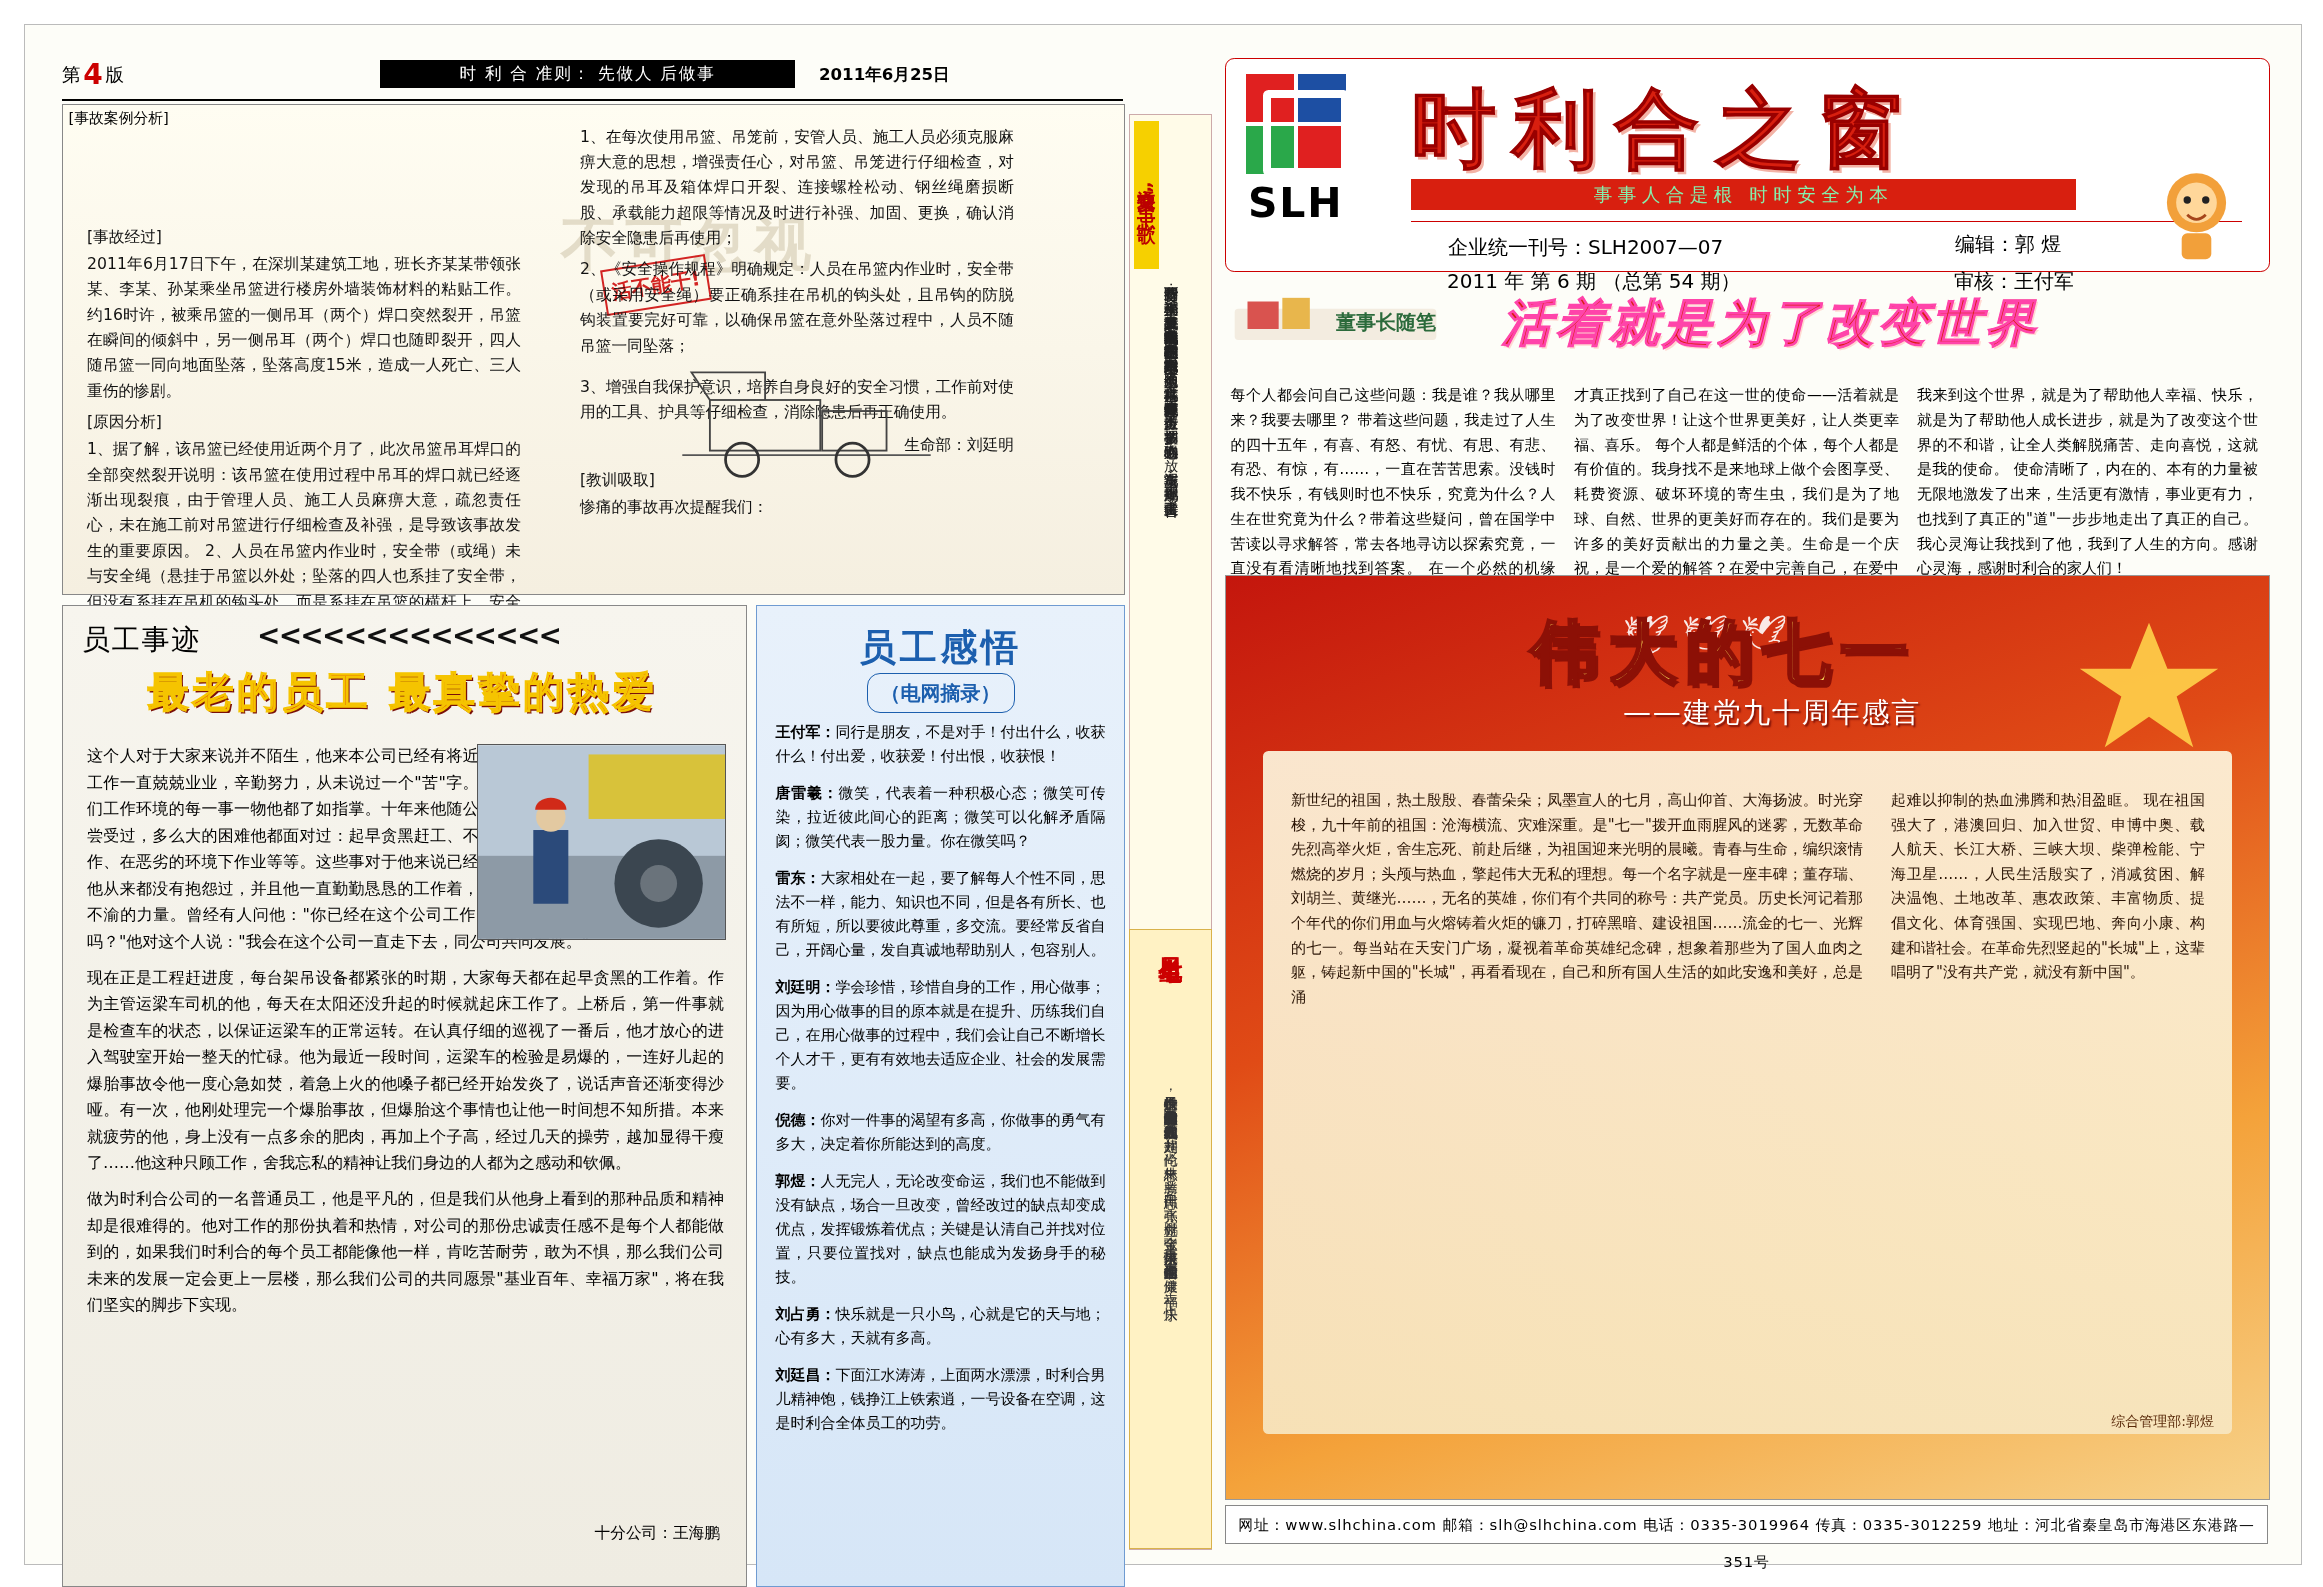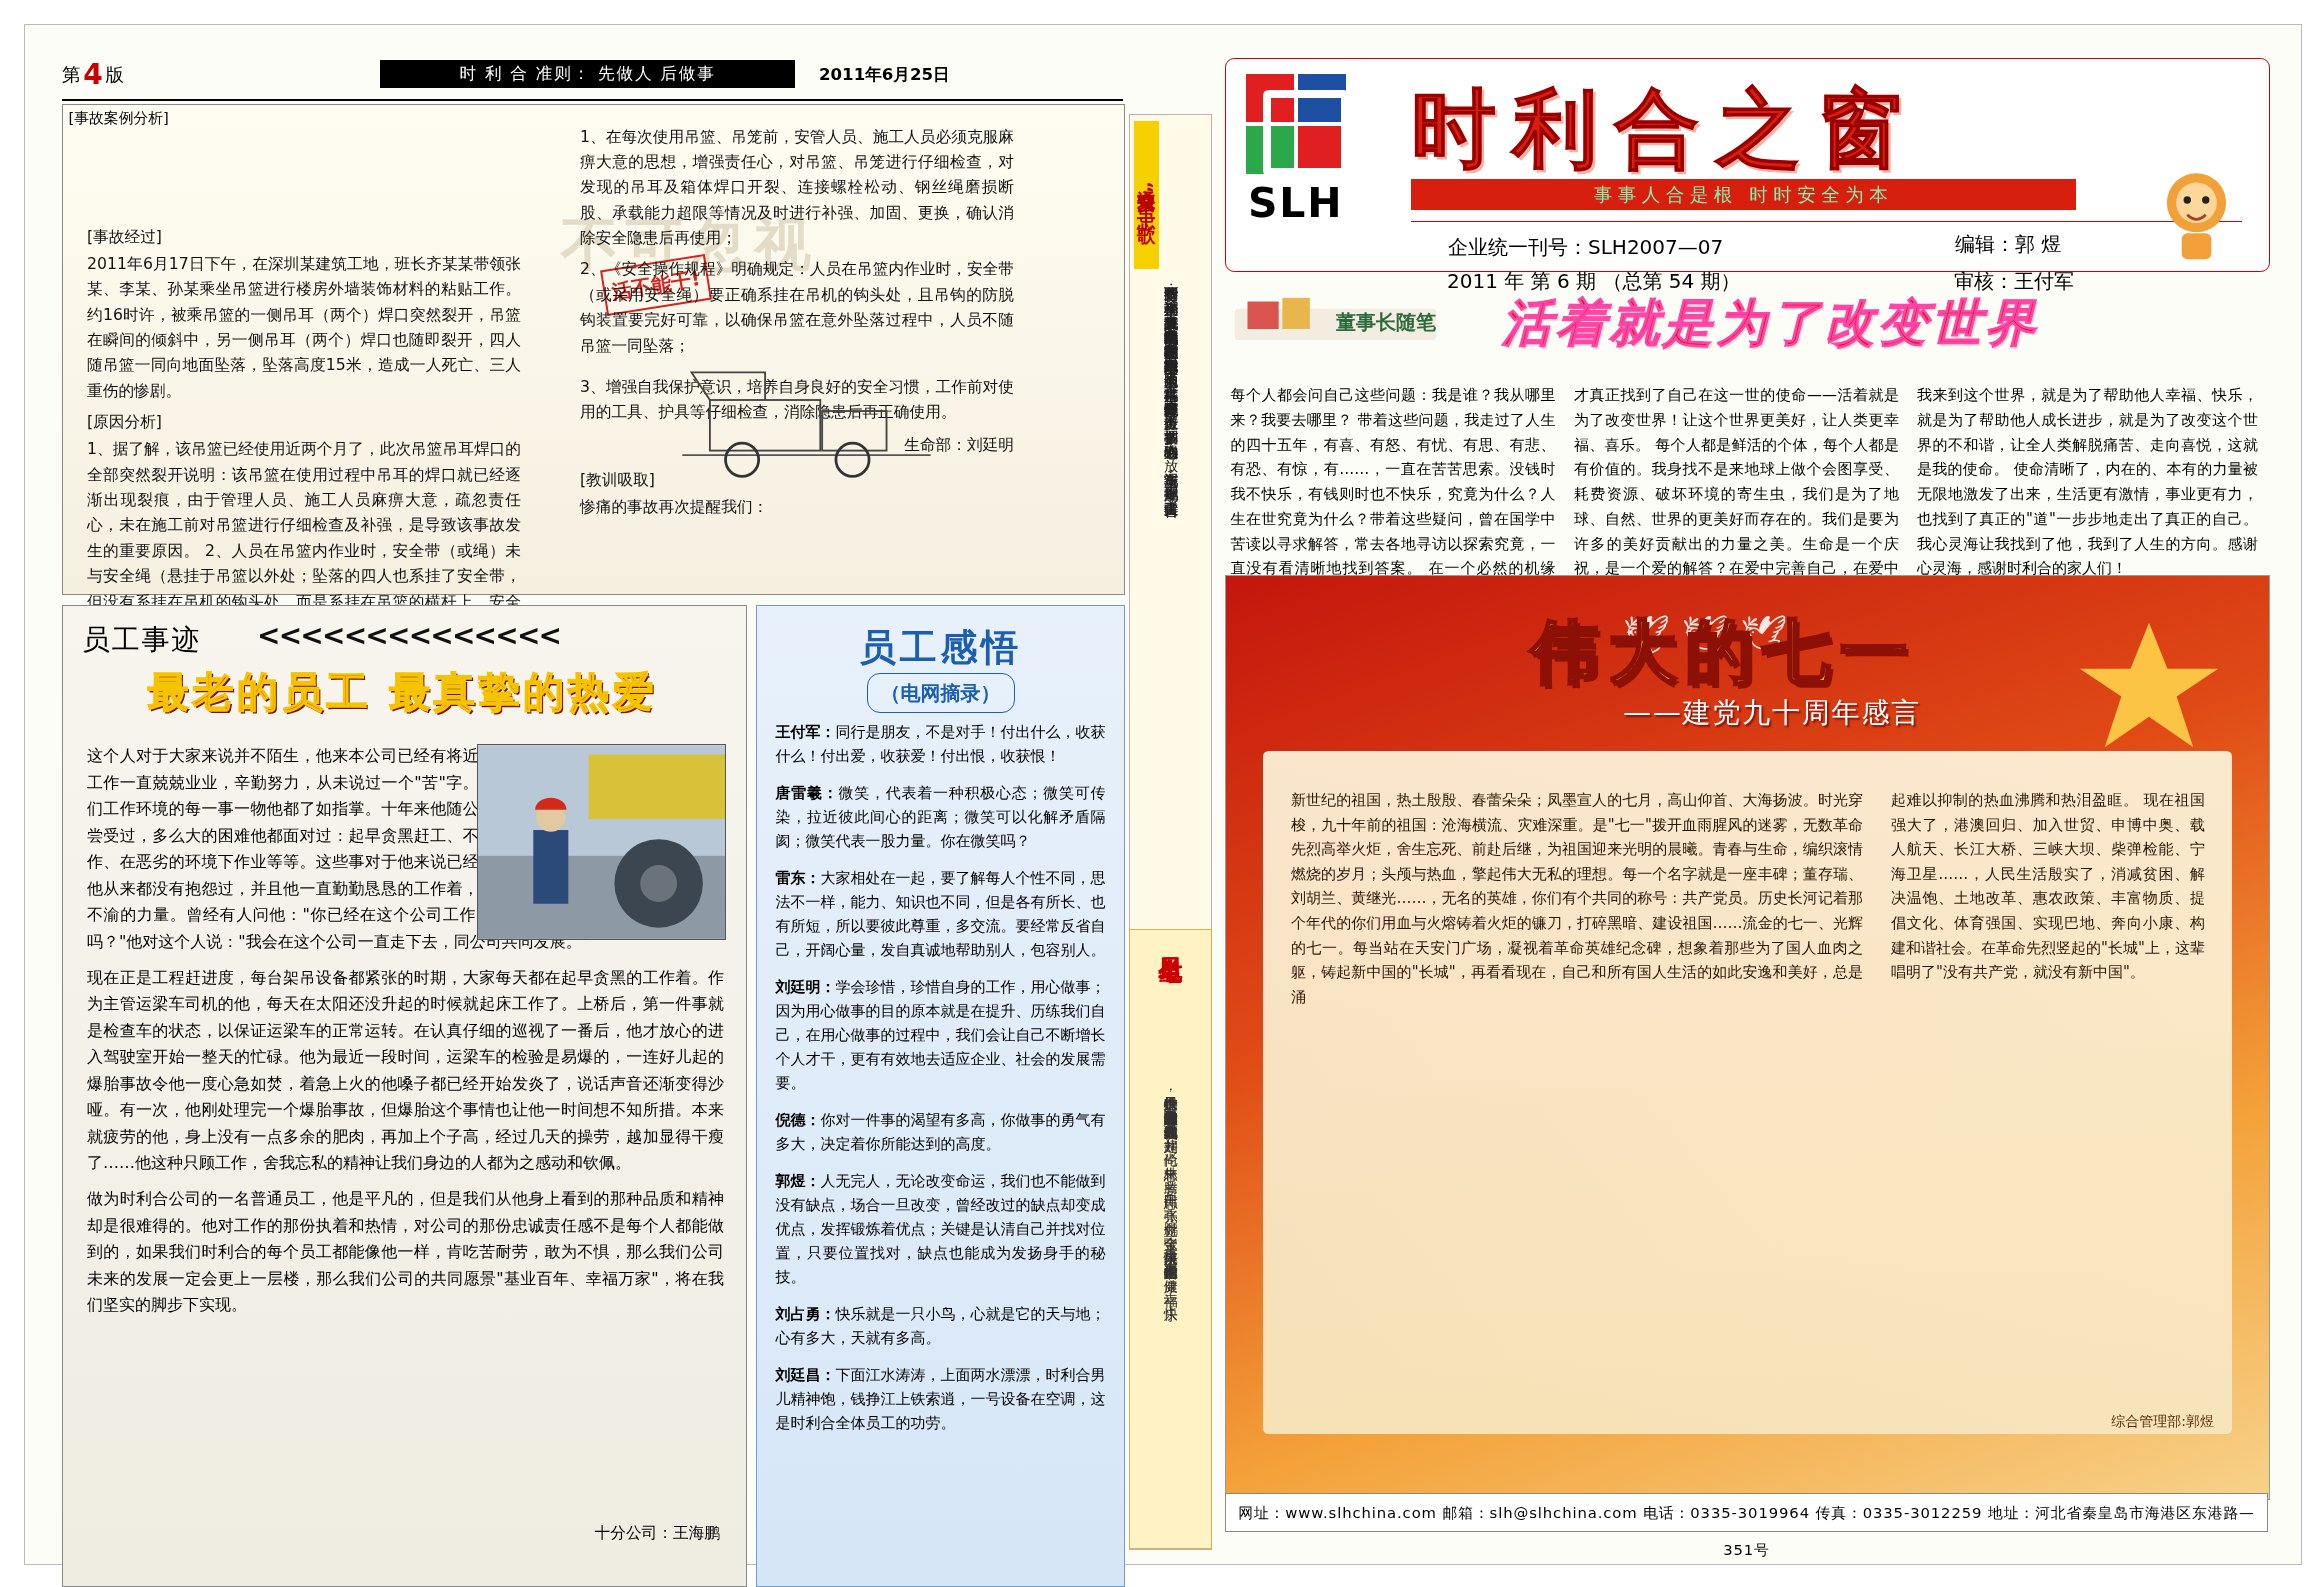--- a/index.html
+++ b/index.html
@@ -77,21 +77,21 @@
 
   .poster{position:absolute;left:0;top:517px;width:1043px;height:923px;border:0.9px solid #999;
     background:linear-gradient(160deg,#c4160d 0%,#e04b16 38%,#f4a23a 70%,#f7d28a 100%);}
   .poster-title{position:absolute;left:305px;top:31px;font-size:68px;font-weight:bold;color:#ffe25a;letter-spacing:9.2px;
     -webkit-text-stroke:2.8px #8c1006;text-shadow:3.7px 3.7px 0 #8c1006;}
   .poster-sub{position:absolute;left:397px;top:118px;font-size:28px;color:#fff;letter-spacing:1.8px;text-shadow:1.8px 1.8px 1.8px #7a1008;}
   .ptext{position:absolute;font-size:15px;line-height:1.64;color:#2a1405;text-align:justify;}
   .pbook{position:absolute;left:37px;top:175px;width:969px;height:683px;border-radius:5.5px;
     background:linear-gradient(#fdf4dc,#f7e6c0);opacity:.93;}
   .psign{position:absolute;right:55px;bottom:68px;font-size:14px;color:#5a2a0a;}
-  .footer{position:absolute;left:0;bottom:16px;width:1041px;height:37px;border:0.9px solid #888;background:#fff;
+  .footer{position:absolute;left:0;bottom:4px;width:1041px;height:37px;border:0.9px solid #888;background:#fff;
     font-size:14.8px;line-height:37px;text-align:center;letter-spacing:0.9px;}
 
   .doves{position:absolute;left:397px;top:37px;font-size:37px;color:#fff;opacity:.9;}
 </style>
 </head>
 <body>
 
 <div class="page">
 <div class="inner">
 

